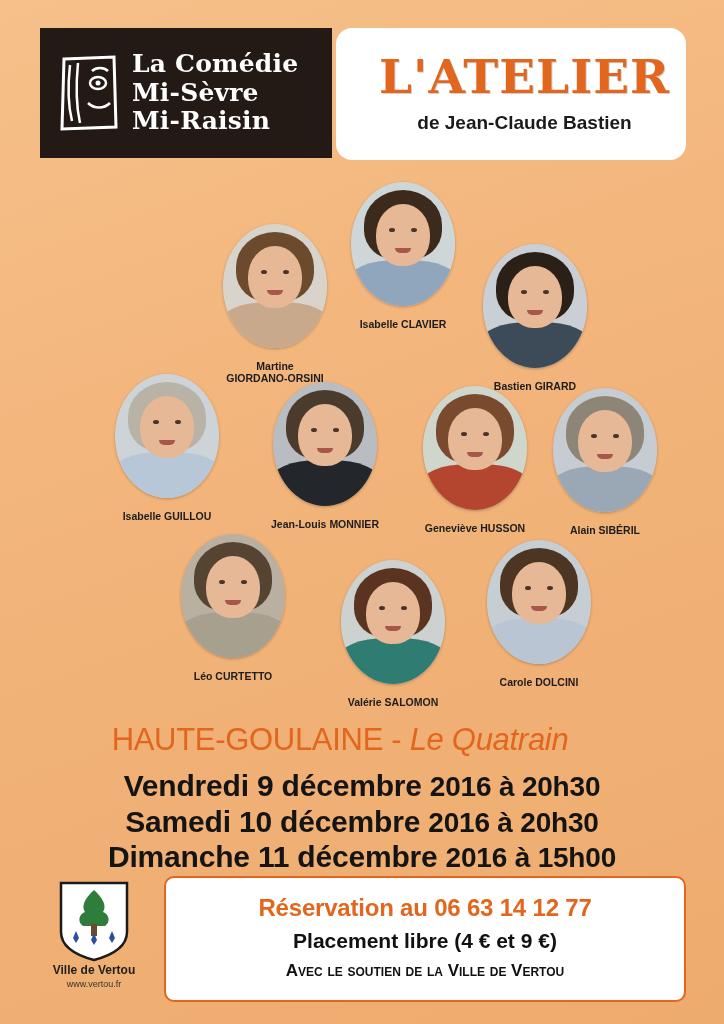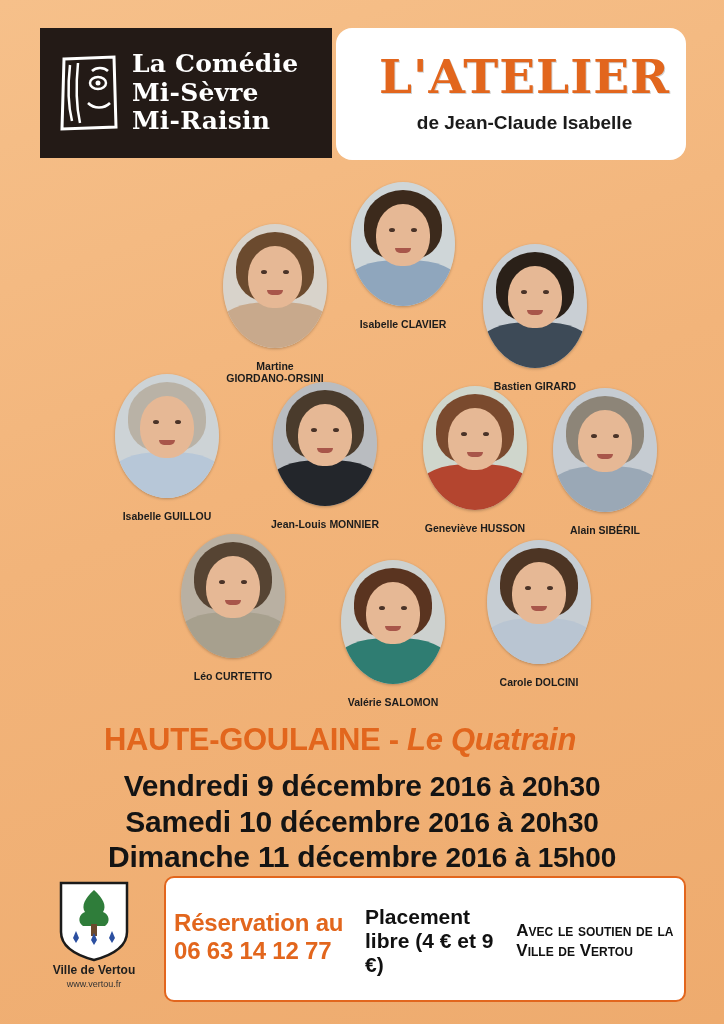--- a/index.html
+++ b/index.html
@@ -170,21 +170,21 @@
   }
 
   
   .venue {
     position: absolute;
     top: 722px;
     left: 0;
     width: 680px;
     text-align: center;
     font-size: 31px;
-    font-weight: bold;
+    font-weight: normal;
     color: #e2661d;
     letter-spacing: -0.3px;
   }
   .venue .venue-place {
     font-family: "Liberation Sans", sans-serif;
   }
   .venue .venue-hall {
     font-style: italic;
   }
   .dates {
@@ -239,21 +239,21 @@
     font-size: 9px;
     color: #333;
     margin-top: 2px;
   }
   .booking-box {
     flex: 1;
     background: #ffffff;
     border: 2px solid #e2661d;
     border-radius: 10px;
     display: flex;
-    flex-direction: row;
+    flex-direction: column;
     align-items: center;
     justify-content: center;
     padding: 6px 8px 10px;
     box-sizing: border-box;
     margin-bottom: 6px;
   }
   .booking-line1 {
     font-size: 24px;
     font-weight: bold;
     color: #e2661d;
@@ -294,21 +294,21 @@
       </span>
       <div class="company-name">
         <span>La Comédie</span>
         <span>Mi-Sèvre</span>
         <span>Mi-Raisin</span>
       </div>
     </div>
 
     <div class="title-box">
       <div class="play-title">L'ATELIER</div>
-      <div class="play-author">de Jean-Claude Isabelle</div>
+      <div class="play-author">de Jean-Claude Bastien</div>
     </div>
   </div>
 
   <div class="cast">
       <div class="cast-member" style="left: 140px; top: 42px;">
         <div class="portrait">
           <div class="bgfill" style="background:#d8d3cb"></div>
           <div class="body" style="background:#c8a98c"></div>
           <div class="hair" style="background:#6b4a2e"></div>
           <div class="face"></div>

